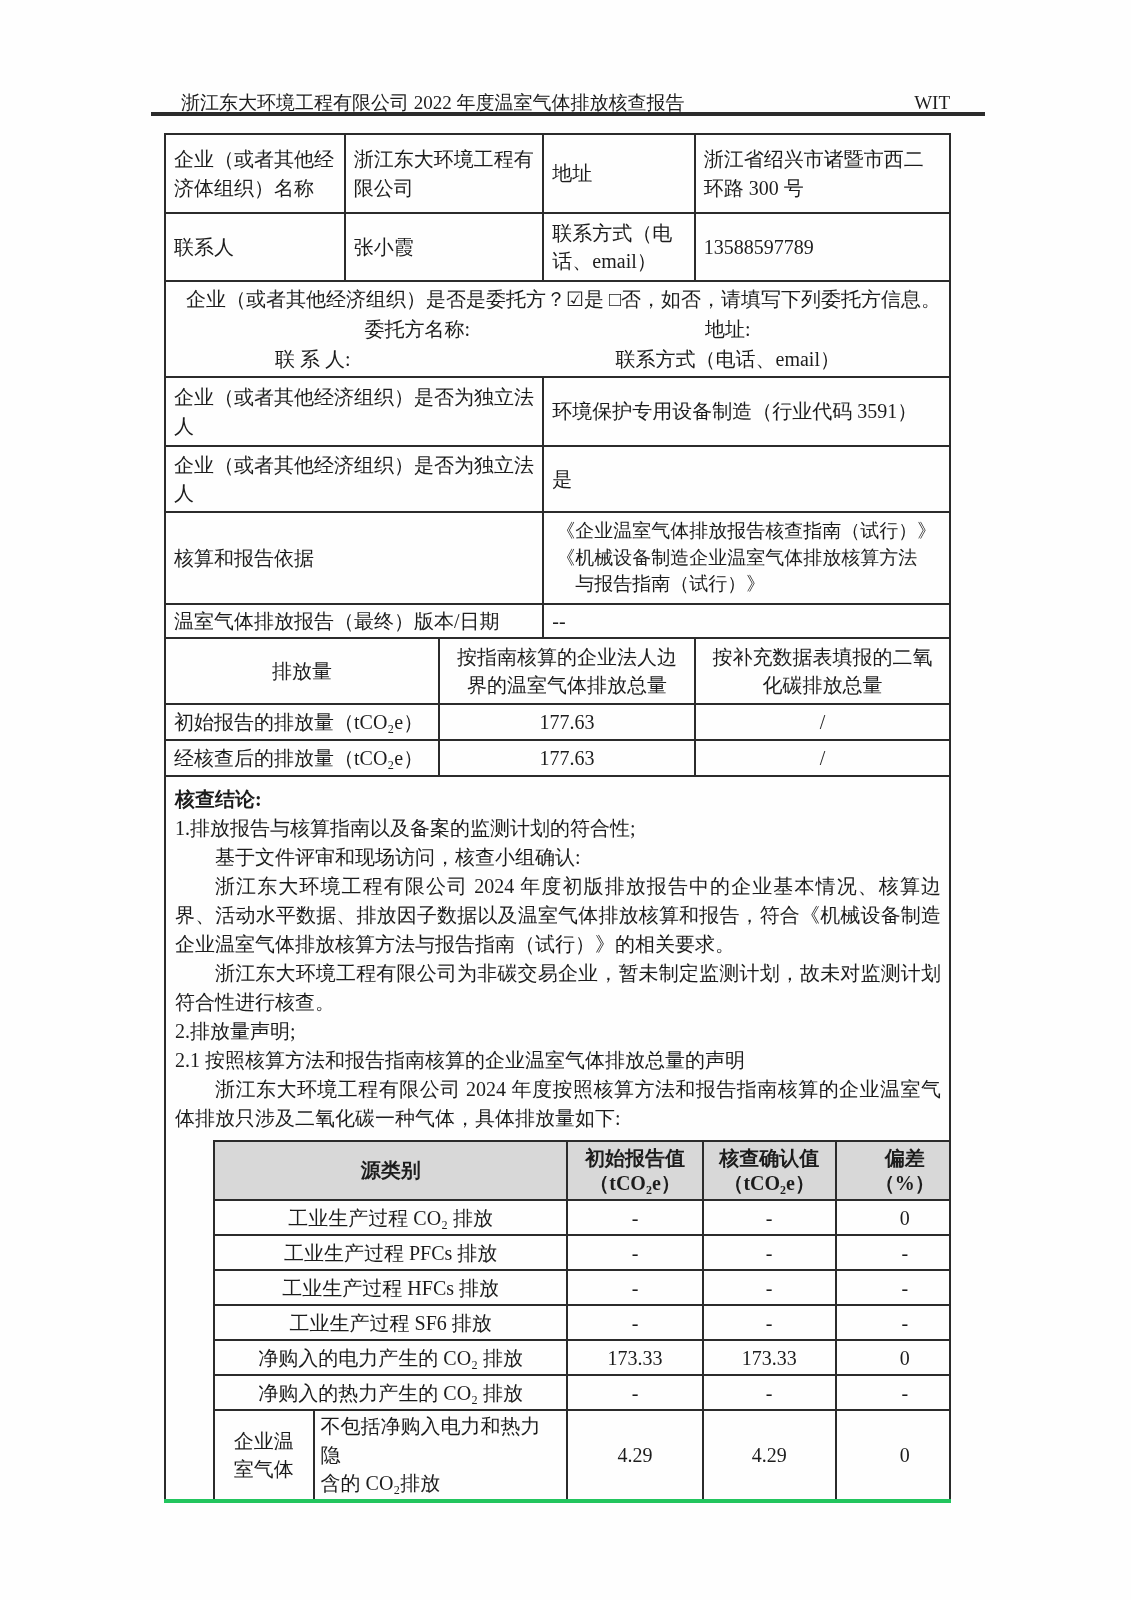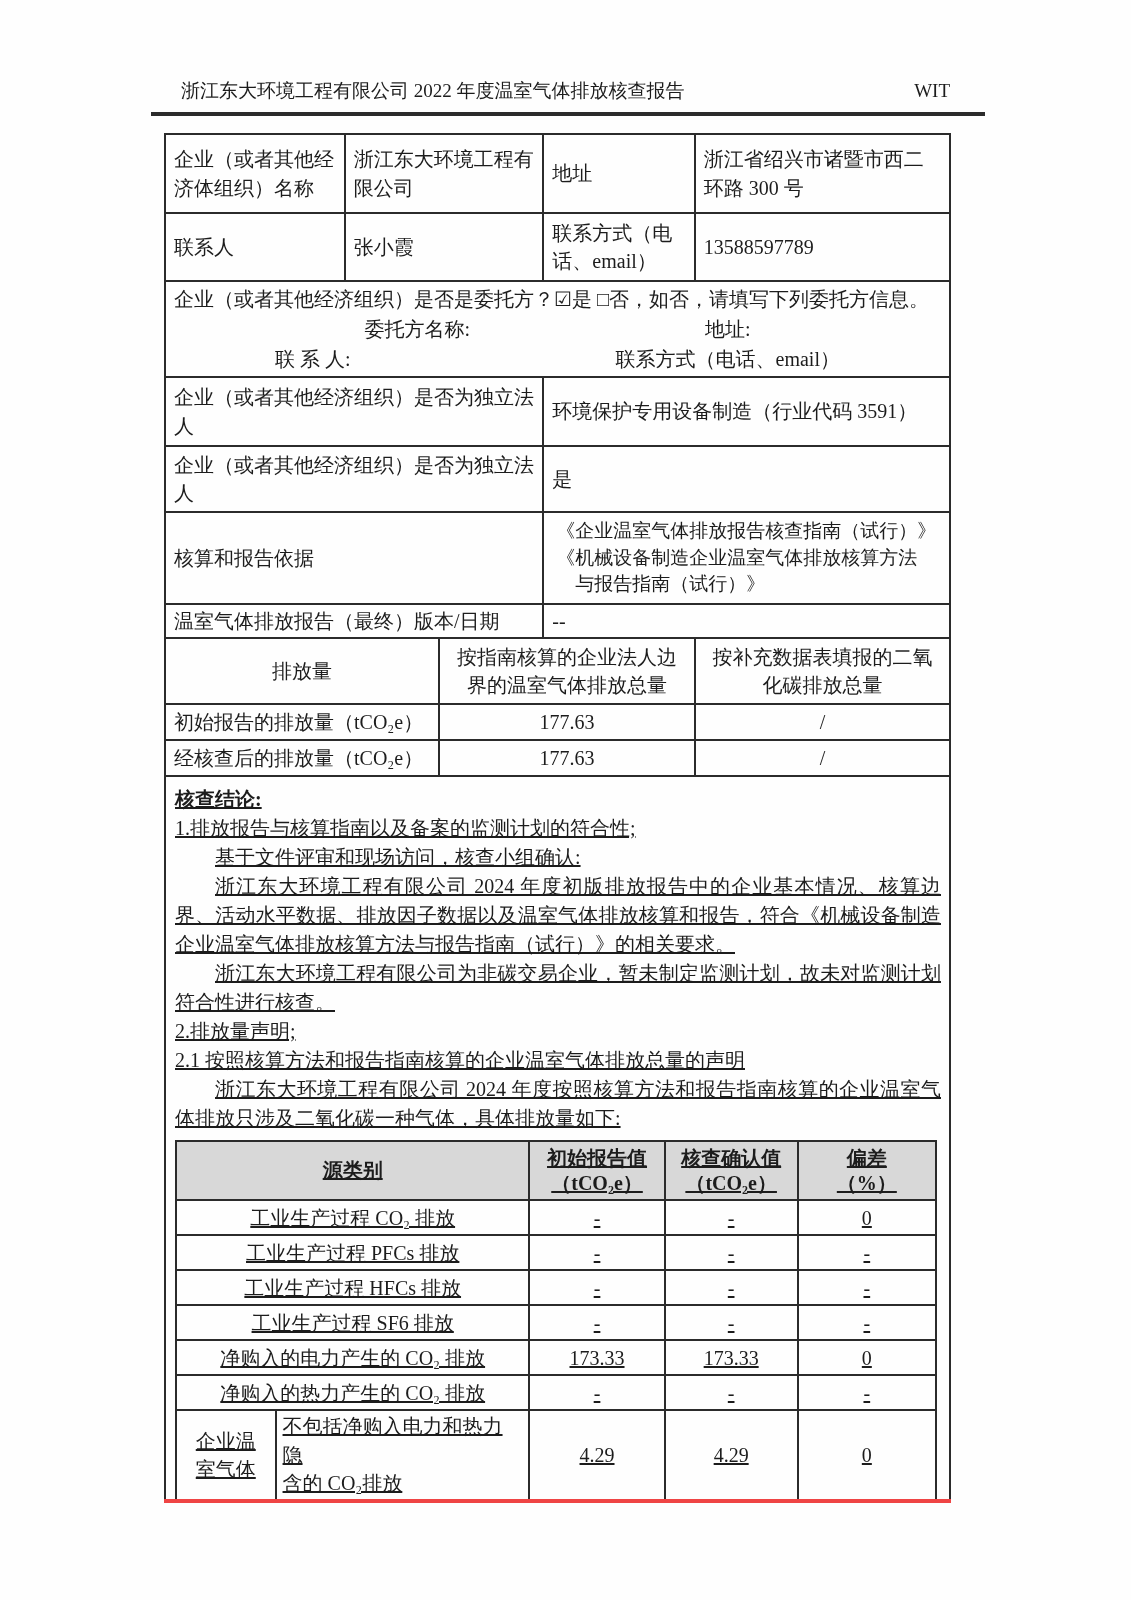--- a/index.html
+++ b/index.html
@@ -6,21 +6,21 @@
   .page{
     position:relative;
     width:1131px;height:1600px;
     background:#fefefe;
     font-family:"Liberation Serif","DejaVu Serif",serif;
     color:#1c1c1c;
     overflow:hidden;
   }
   
   .hdr{
-    position:absolute;top:78px;left:181px;width:769px;
+    position:absolute;top:90px;left:181px;width:769px;
     display:flex;justify-content:space-between;align-items:baseline;
     font-size:19px;
   }
   .hdr-rule{
     position:absolute;top:112px;left:151px;width:834px;height:4px;
     background:#2b2b2b;
   }
   
   .content{position:absolute;top:133px;left:164px;width:787px;}
   table{border-collapse:collapse;width:100%;table-layout:fixed;}
@@ -34,38 +34,38 @@
     vertical-align:middle;
     word-break:break-all;
     overflow:hidden;
   }
   .h73{height:73px}.h62{height:62px}.h90{height:90px}.h63{height:63px}
   .h60{height:60px}.h86{height:86px}.h30{height:30px}.h28{height:28px}
   .ctr{text-align:center;}
   .pre{white-space:pre-line;}
   .basis-val{font-size:19px;padding:2px 12px;}
   
-  .dele-line{line-height:30px;}
+  .dele-line{line-height:30px;text-align:right;}
   .dele-cols{display:flex;line-height:30px;justify-content:center;}
   .dele-left{width:44.4%;flex:none;}
   
   .concl-cell{padding:8px 8px 0 9px;vertical-align:top;}
   .concl{line-height:29px;font-size:20px;text-align:justify;}
   .concl .title{font-weight:bold;}
   .concl p{margin:0;}
   .concl p.ind{text-indent:2em;}
   
-  .src-wrap{position:relative;margin-top:7px;width:calc(100% - 4px);}
+  .src-wrap{position:relative;margin-top:7px;width:calc(100% - 4px);margin-left:38px;}
   .src-table td{padding:1px 6px;}
   .src-table .gray{background:#d8d8d8;font-weight:bold;text-align:center;}
   .src-table .hh{height:55px;line-height:1.25;}
   .src-table .dr{height:31px;}
   .src-table .lr{height:68px;}
   .src-table tr.last td{border-bottom-width:0;}
-  .sec-concl{border-bottom:4px solid #ef4444;text-decoration:underline;}
+  .sec-concl{border-bottom:4px solid #22c55e;}
 </style>
 </head>
 <body>
 
 <div class="page">
 
   <div class="hdr">
     <span>浙江东大环境工程有限公司 2022 年度温室气体排放核查报告</span>
     <span>WIT</span>
   </div>

